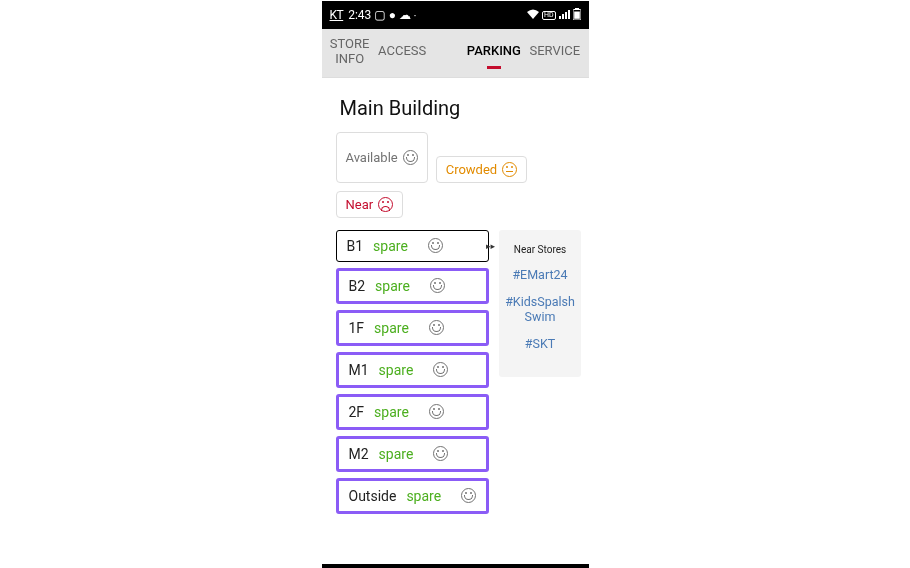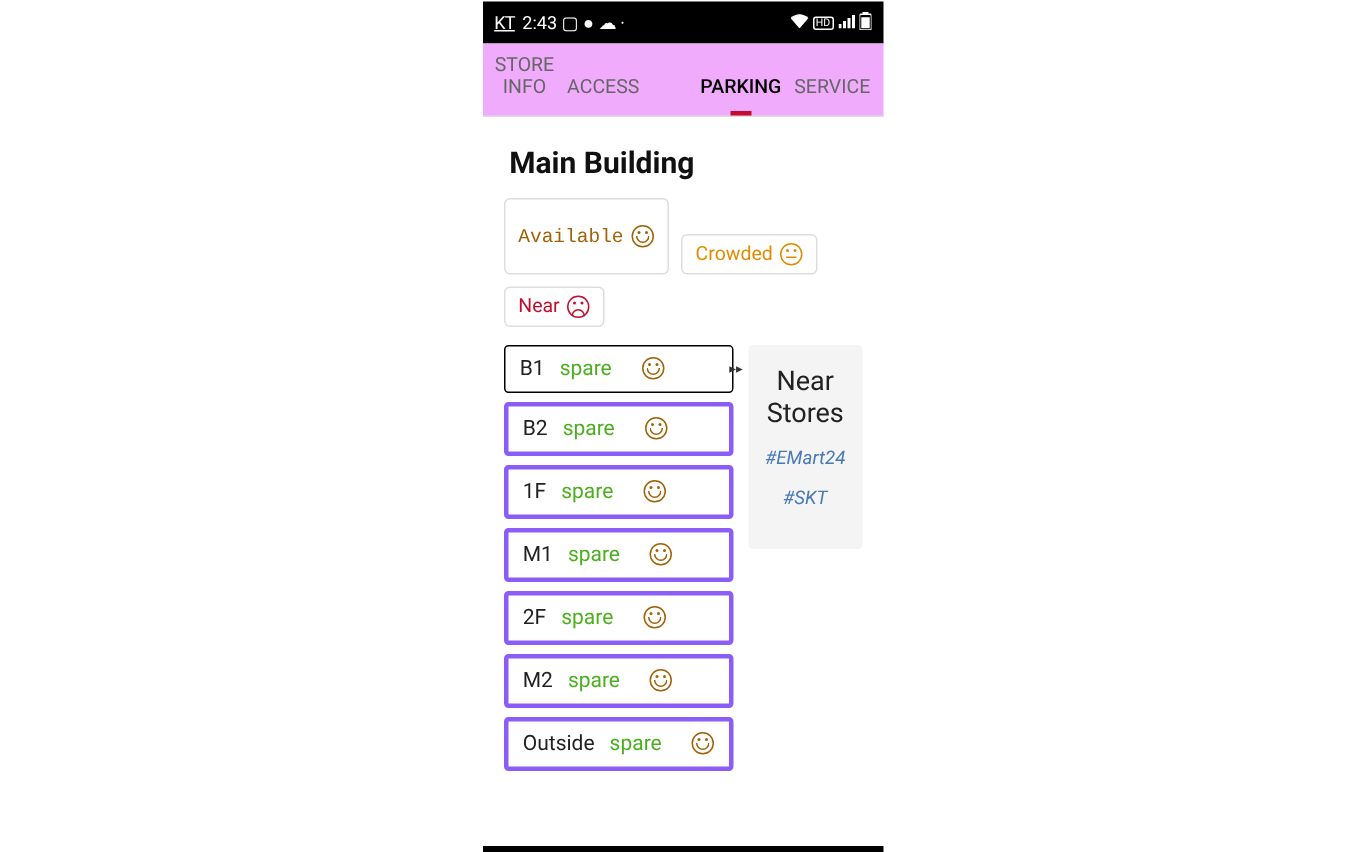--- a/index.html
+++ b/index.html
@@ -29,24 +29,24 @@
     padding: 0 8px;
   }
   .statusbar .left { display: flex; align-items: center; gap: 3px; }
   .statusbar .left .carrier { letter-spacing: -0.5px; text-decoration: underline; }
   .statusbar .left .time { margin-left: 2px; }
   .statusbar .right { display: flex; align-items: center; gap: 3px; font-size: 11px; }
   
   .tabs {
     display: flex;
     justify-content: space-around;
-    align-items: flex-end;
+    align-items: center;
     border-bottom: 1px solid #ddd;
     padding: 6px 4px 4px;
-    background: #f0abfc;
+    background: #e5e5e5;
   }
   .tab {
     font-size: 13px;
     color: #666;
     text-align: center;
     line-height: 1.15;
     padding: 2px 3px 6px;
     position: relative;
     cursor: pointer;
   }
@@ -59,36 +59,36 @@
     transform: translateX(-50%);
     width: 14px;
     height: 3px;
     background: #c40d2e;
   }
   .tab.multi { display: flex; flex-direction: column; }
 
   .content { padding: 10px 14px 14px; }
   .page-title {
     font-size: 20px;
-    font-weight: 700;
+    font-weight: 400;
     color: #111;
     margin: 8px 0 12px 4px;
   }
 
   .legend { display: flex; flex-wrap: wrap; gap: 8px; margin-bottom: 12px; }
   .legend-chip {
     border: 1px solid #ddd;
     border-radius: 4px;
     padding: 5px 9px;
     font-size: 13px;
     display: inline-flex;
     align-items: center;
     gap: 5px;
   }
-  .c-avail { color: #a16207; font-family: Liberation Mono, monospace; }
+  .c-avail { color: #737373; }
   .c-crowd { color: #e28b00; margin-top: 24px; }
   .c-full  { color: #c40d2e; }
 
   .face { width: 15px; height: 15px; border: 1.5px solid currentColor; border-radius: 50%; position: relative; display:inline-block; }
   .face::before, .face::after { content:""; position:absolute; background: currentColor; }
   
   .face.smile::before { width:2px;height:2px;border-radius:50%; top:3px; left:3px; box-shadow: 5px 0 0 currentColor; }
   .face.smile::after  { width:7px;height:4px;border:1.5px solid currentColor; border-top:none; border-radius:0 0 8px 8px; top:6px; left:2px; background:none; }
   
   .face.neutral::before { width:2px;height:2px;border-radius:50%; top:3px; left:3px; box-shadow: 5px 0 0 currentColor; }
@@ -117,22 +117,22 @@
   .floor .arrow { position:absolute; right:-7px; top:50%; transform:translateY(-50%); font-size:9px; color:#333; }
 
   .near {
     flex: 1;
     background: #f4f4f4;
     border-radius: 3px;
     padding: 14px 6px;
     text-align: center;
     font-size: 12.5px;
   }
-  .near-title { color:#222; font-size: 18px; margin-bottom: 0; }
-  .near a { display:block; color:#4a7ab5; text-decoration:none; margin: 12px 0; font-size:12.5px; cursor:pointer;font-style:italic; }
+  .near-title { color:#222; font-size: 10px; margin-bottom: 0; }
+  .near a { display:block; color:#4a7ab5; text-decoration:none; margin: 12px 0; font-size:12.5px; cursor:pointer; }
 
   .spacer { height: 36px; }
 
   .navbar {
     background: #000;
     height: 42px;
     display: flex;
     align-items: center;
     justify-content: space-around;
     color: #fff;
@@ -255,20 +255,21 @@
           <span class="fstat">
             <span>spare</span>
             <span class="face smile c-avail"></span>
           </span>
         </div>
       </div>
 
       <div class="near">
         <div class="near-title">Near Stores</div>
         <a>#EMart24</a>
+        <a>#KidsSpalsh Swim</a>
         <a>#SKT</a>
       </div>
     </div>
   </div>
 
   <div class="spacer"></div>
 
   <div class="navbar">
     <div class="nav-btn">
       <svg width="14" height="12" viewBox="0 0 14 12">

